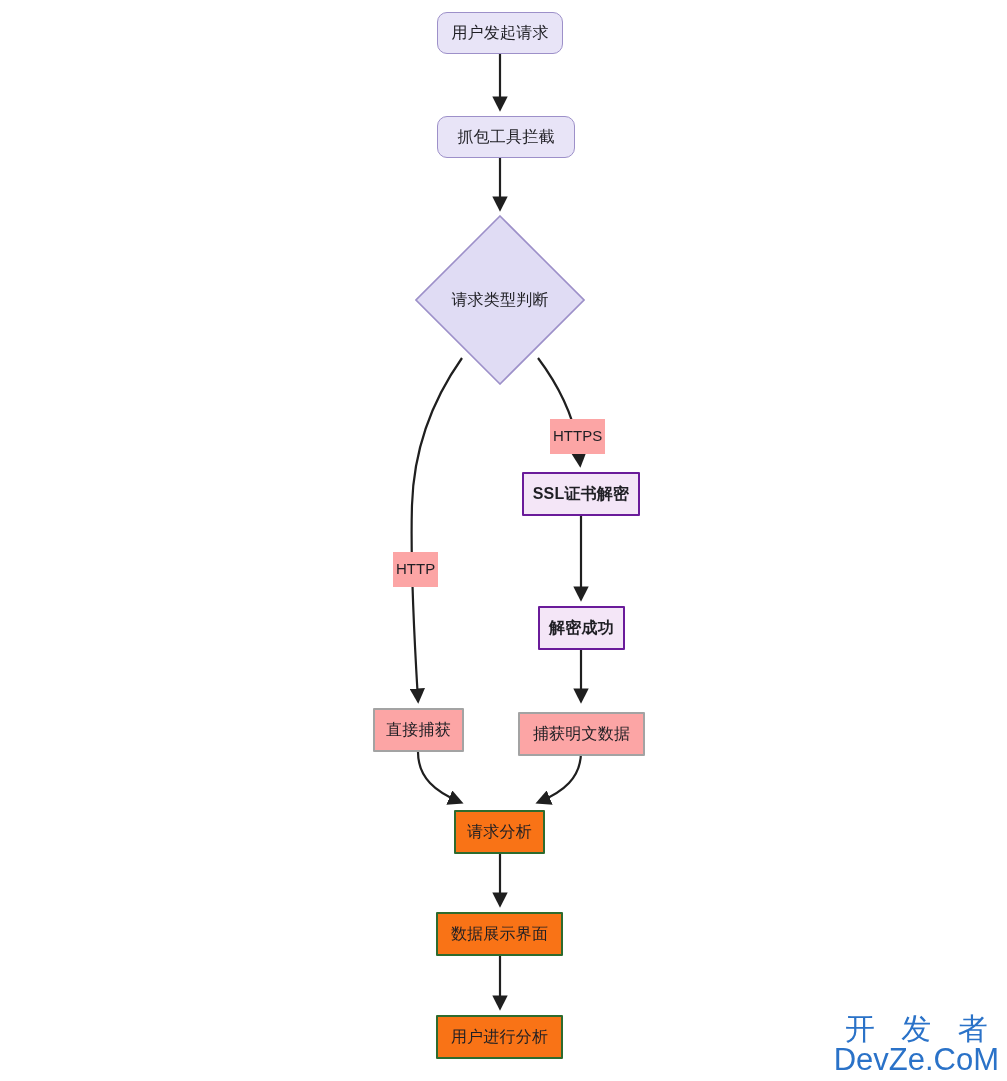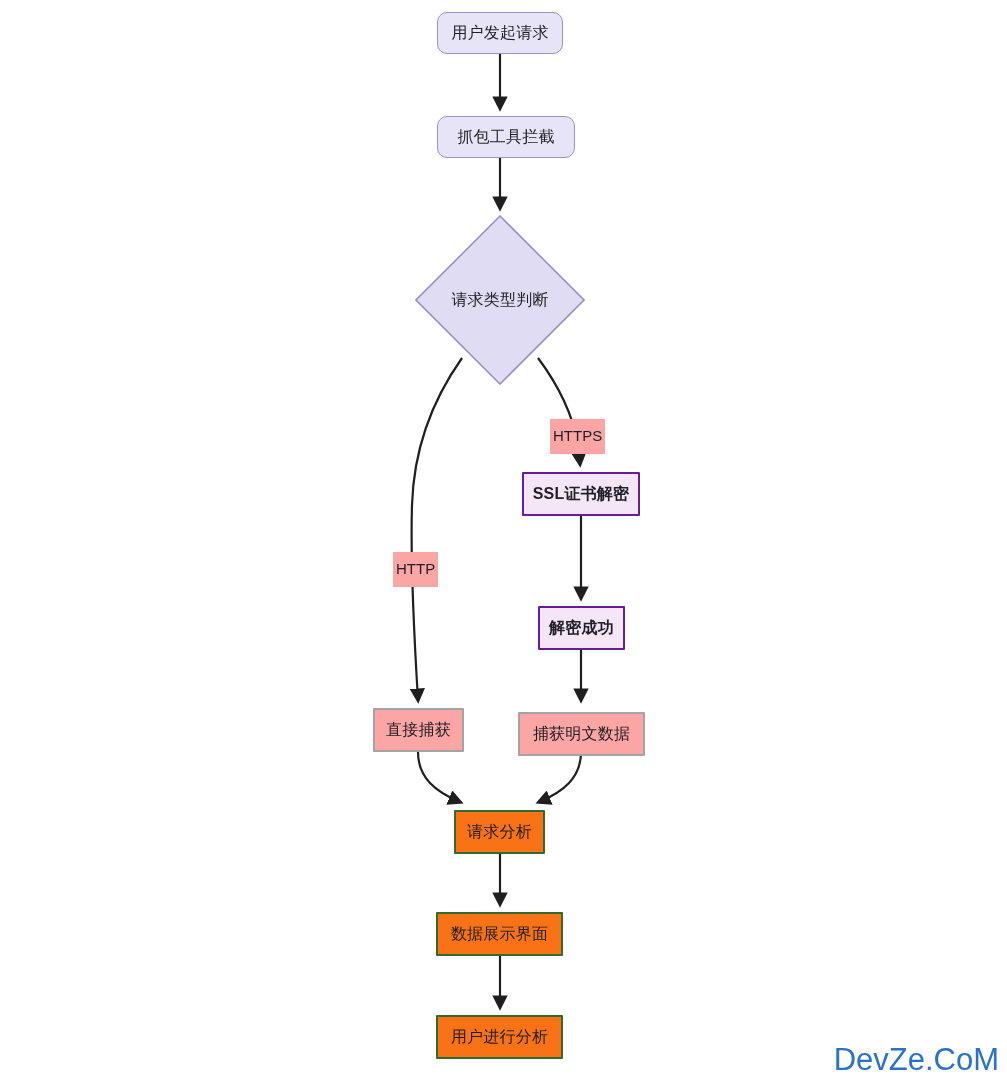--- a/index.html
+++ b/index.html
@@ -170,14 +170,15 @@
 
 <div class="node n-green" style="left:436px; top:1015px; width:127px; height:44px;">
   <span>用户进行分析</span>
 </div>
 
 <div class="edge-label" style="left:550px; top:419px;">HTTPS</div>
 
 <div class="edge-label" style="left:393px; top:552px;">HTTP</div>
 
 <div id="watermark">
+  <div class="wm-top">开 发 者</div>
   <div class="wm-bot">DevZe.CoM</div>
 </div>
 
 </body></html>

